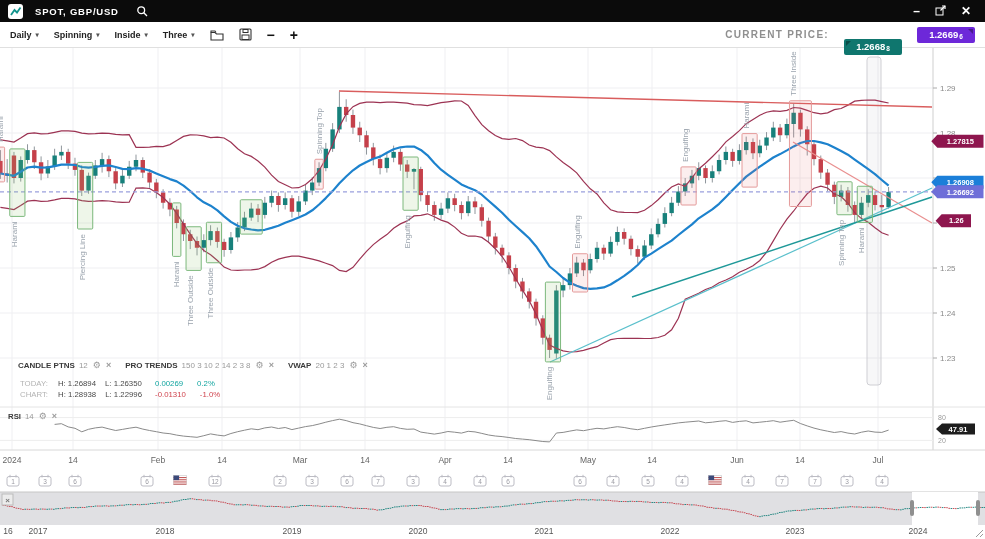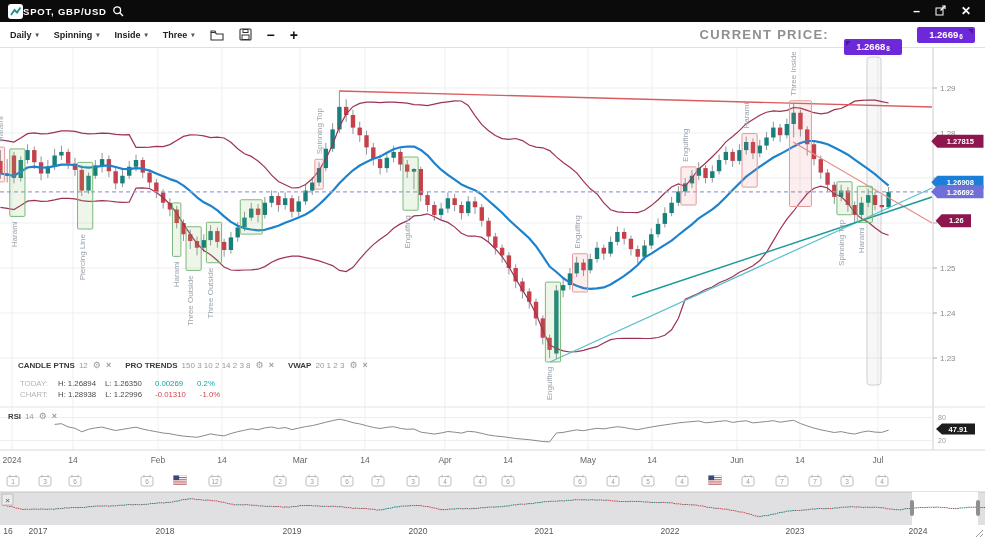--- a/index.html
+++ b/index.html
@@ -1,29 +1,29 @@
 <!DOCTYPE html>
 <html><head>
 <meta charset="utf-8">
 <style>
   html,body{margin:0;padding:0;background:#fff;width:985px;height:539px;overflow:hidden;
     font-family:"Liberation Sans",sans-serif;-webkit-font-smoothing:antialiased;}
-  .titlebar{height:22px;background:#0b0b0b;display:flex;align-items:center;padding:0 8px;gap:0;box-sizing:border-box;}
+  .titlebar{height:22px;background:#0b0b0b;display:flex;align-items:center;padding:0 8px;gap:12px;box-sizing:border-box;}
   .logo{width:15px;height:15px;flex:0 0 auto;}
   .title{color:#fff;font-size:9.5px;font-weight:bold;letter-spacing:.8px;}
   .search{margin-left:5px;}
   .win{margin-left:auto;display:flex;gap:15px;align-items:center;padding-right:6px;}
   .win-btn{color:#fff;font-size:12px;line-height:1;font-weight:bold;}
   .toolbar{height:26px;background:#fff;border-bottom:1px solid #e0e0e0;display:flex;align-items:center;padding:8px 10px;gap:15px;box-sizing:border-box;}
   .menu{display:flex;align-items:center;gap:4px;font-size:9px;font-weight:bold;color:#222;}
   .caret{font-size:6.5px;color:#555;}
   .tool-btn{display:flex;align-items:center;}
   .tb-glyph{font-size:14px;font-weight:bold;color:#111;line-height:1;}
   .spacer{flex:1;}
-  .cp-label{font-size:13px;color:#8f8f8f;font-weight:bold;letter-spacing:1.3px;}
+  .cp-label{font-size:10px;color:#8f8f8f;font-weight:bold;letter-spacing:1.3px;}
   .badge{position:relative;width:58px;height:16px;color:#fff;font-size:9.5px;font-weight:bold;
     display:flex;align-items:center;justify-content:center;border-radius:2px;}
   .badge .sub{font-size:6.5px;margin-left:1px;margin-top:4px;}
   .badge.bid::before{content:"";position:absolute;left:2px;top:2px;width:0;height:0;
     border-top:5px solid rgba(0,0,0,.35);border-right:5px solid transparent;}
   .badge.ask::before{content:"";position:absolute;right:2px;top:2px;width:0;height:0;
     border-top:5px solid rgba(0,0,0,.35);border-left:5px solid transparent;}
   #chart{display:block;}
   #chart text{font-family:"Liberation Sans",sans-serif;}
 </style>
@@ -82,21 +82,21 @@
     <svg width="13" height="13">
       <rect x="1" y="1" width="11" height="11" rx="1" stroke="#333" fill="none" stroke-width="1.1"></rect>
       <rect x="4" y="1.5" width="5" height="3" stroke="#333" fill="none" stroke-width="1"></rect>
       <rect x="3" y="7" width="7" height="4.5" stroke="#333" fill="none" stroke-width="1"></rect>
       </svg>
   </div>
   <div class="tool-btn tb-glyph">−</div>
   <div class="tool-btn tb-glyph">+</div>
   <div class="spacer"></div>
   <div class="cp-label">CURRENT PRICE:</div>
-  <div class="badge bid" style="background: #6d28d9; margin-top: 24px;">
+  <div class="badge bid" style="background: #0f766e; margin-top: 24px;">
     <span>1.2668</span>
       <span class="sub">8</span>
   </div>
   <div class="badge ask" style="background: #6d28d9;">
     <span>1.2669</span>
       <span class="sub">6</span>
   </div>
 </div>
 
 <svg id="chart" viewBox="0 48 985 491" width="985" height="491">

